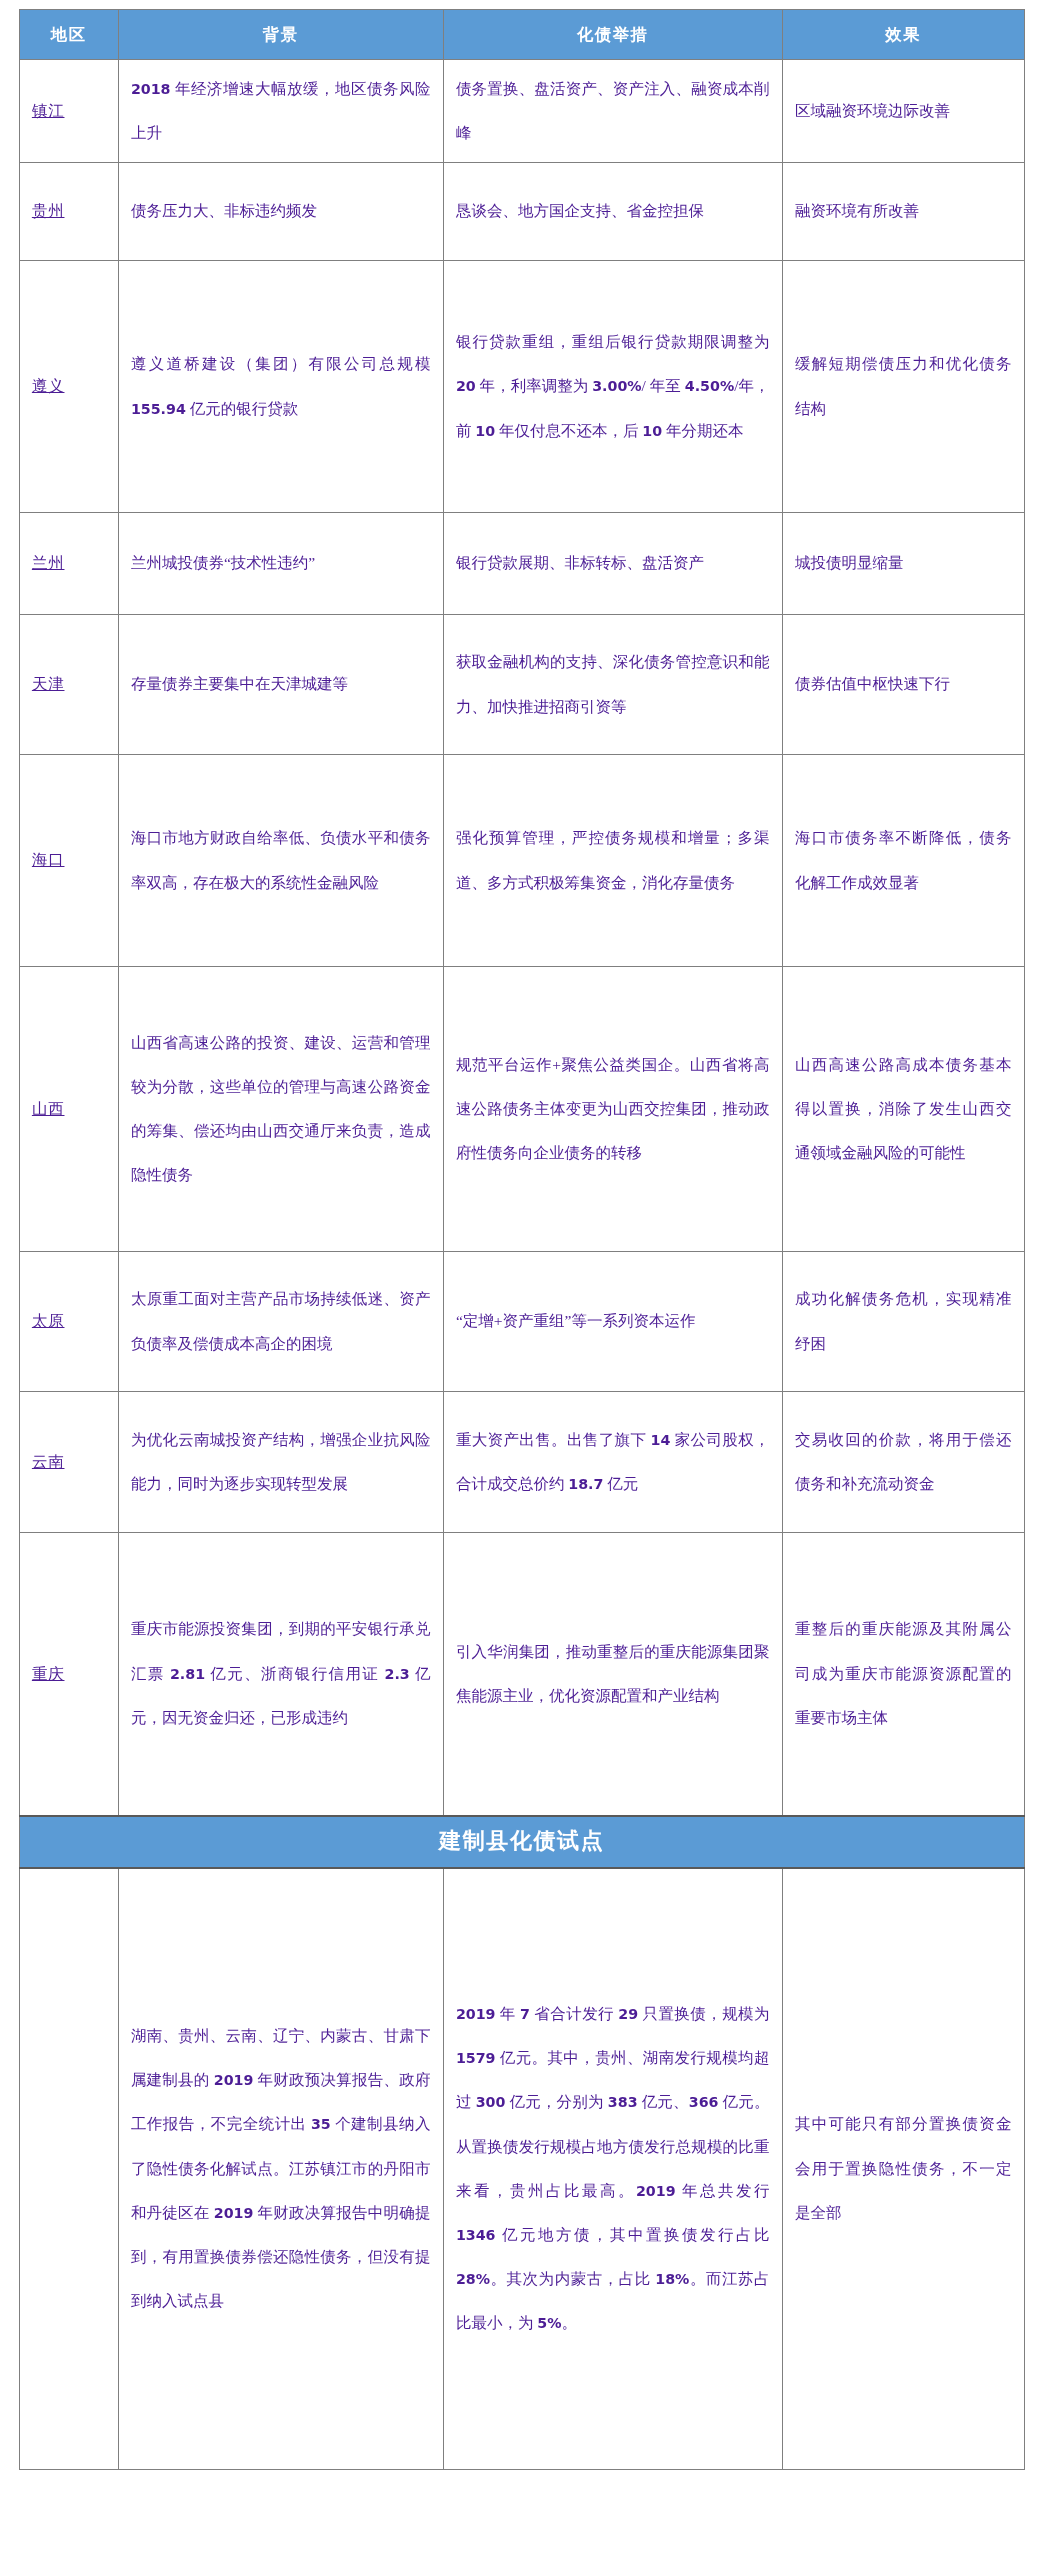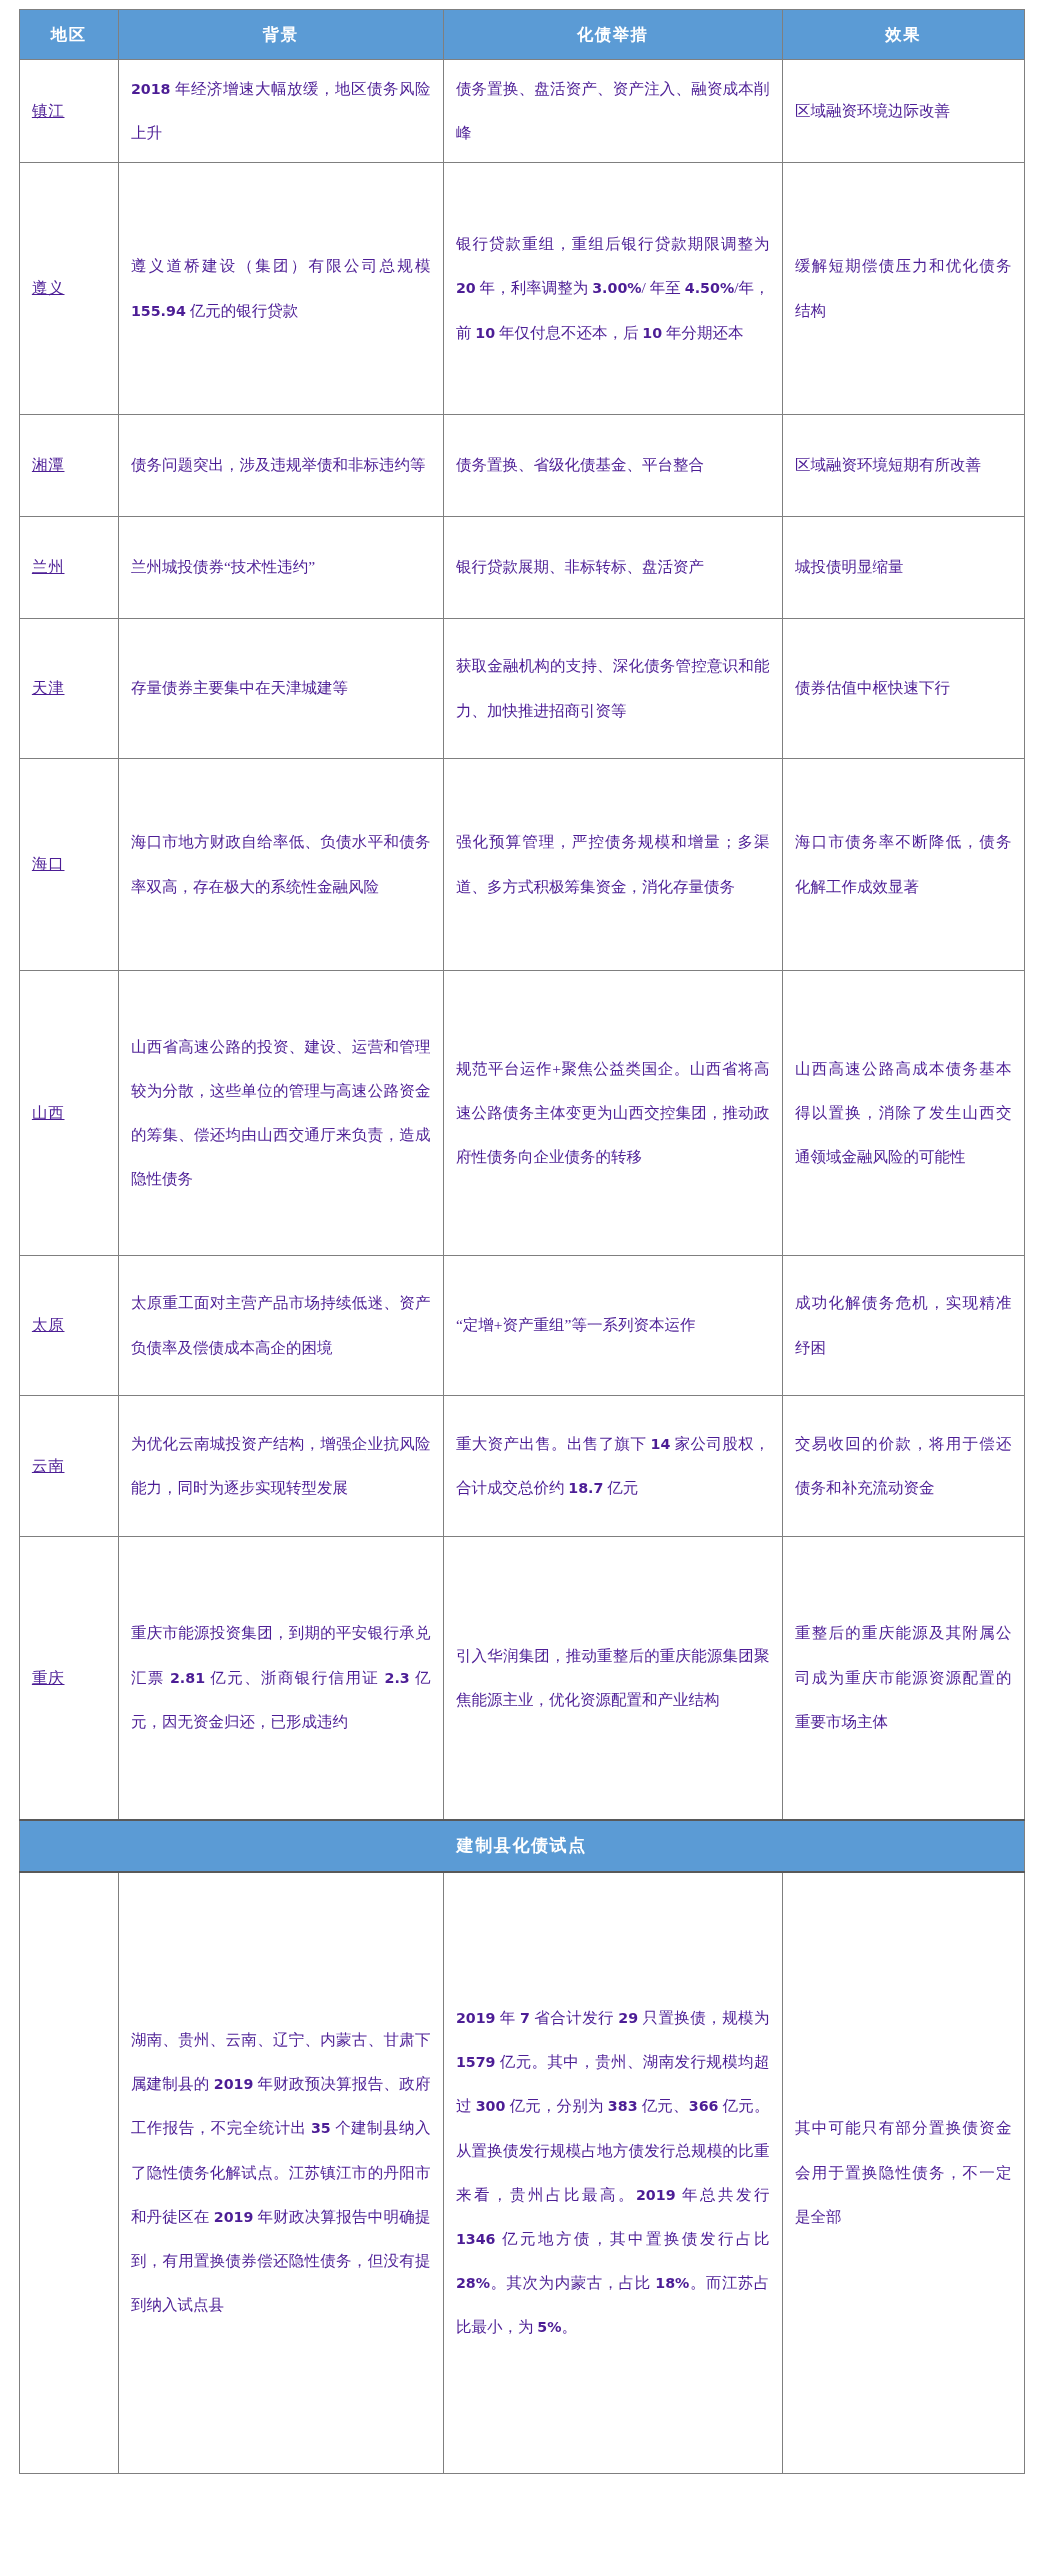--- a/index.html
+++ b/index.html
@@ -50,21 +50,21 @@
     text-align: center;
     padding: 3.3px 3.3px;
     letter-spacing: 0.8px;
     text-decoration: underline;
   }
   tr.band td {
     background: #5b9bd5;
     color: #ffffff;
     text-align: center;
     font-weight: 700;
-    font-size: 17px;
+    font-size: 22px;
     letter-spacing: 1.6px;
     height: 47px;
     line-height: 1.4;
     border-top: 2.4px solid #595959;
     border-bottom: 2.4px solid #595959;
   }
   b.num {
     font-family: "DejaVu Sans", sans-serif;
     font-weight: 700;
     font-size: 0.92em;
@@ -90,31 +90,31 @@
         <th>效果</th>
       </tr>
     </thead>
     <tbody>
       <tr style="height:103px">
         <td class="region">镇江</td>
         <td><b class="num">2018</b> 年经济增速大幅放缓，地区债务风险上升</td>
         <td>债务置换、盘活资产、资产注入、融资成本削峰</td>
         <td>区域融资环境边际改善</td>
       </tr>
+      <tr style="height:98px">
+        <td class="region">贵州</td>
+        <td>债务压力大、非标违约频发</td>
+        <td>恳谈会、地方国企支持、省金控担保</td>
+        <td>融资环境有所改善</td>
+      </tr>
       <tr style="height:252px">
         <td class="region">遵义</td>
         <td>遵义道桥建设（集团）有限公司总规模 <b class="num">155.94</b> 亿元的银行贷款</td>
         <td>银行贷款重组，重组后银行贷款期限调整为 <b class="num">20</b> 年，利率调整为 <b class="num">3.00%</b>/ 年至 <b class="num">4.50%</b>/年，前 <b class="num">10</b> 年仅付息不还本，后 <b class="num">10</b> 年分期还本</td>
         <td>缓解短期偿债压力和优化债务结构</td>
-      </tr>
-      <tr style="height:102px">
-        <td class="region">湘潭</td>
-        <td>债务问题突出，涉及违规举债和非标违约等</td>
-        <td>债务置换、省级化债基金、平台整合</td>
-        <td>区域融资环境短期有所改善</td>
       </tr>
       <tr style="height:102px">
         <td class="region">兰州</td>
         <td>兰州城投债券“技术性违约”</td>
         <td>银行贷款展期、非标转标、盘活资产</td>
         <td>城投债明显缩量</td>
       </tr>
       <tr style="height:140px">
         <td class="region">天津</td>
         <td>存量债券主要集中在天津城建等</td>

